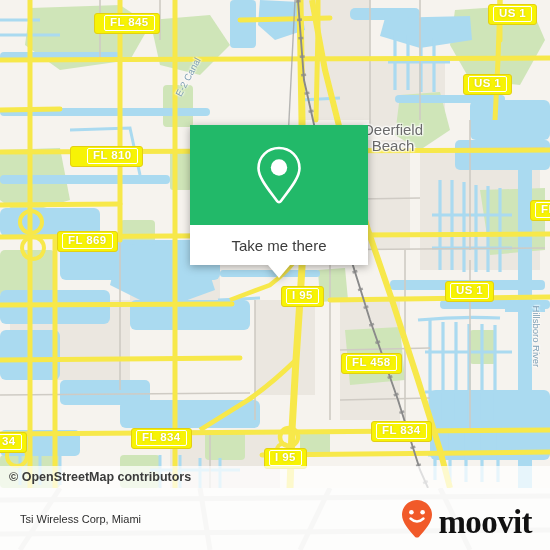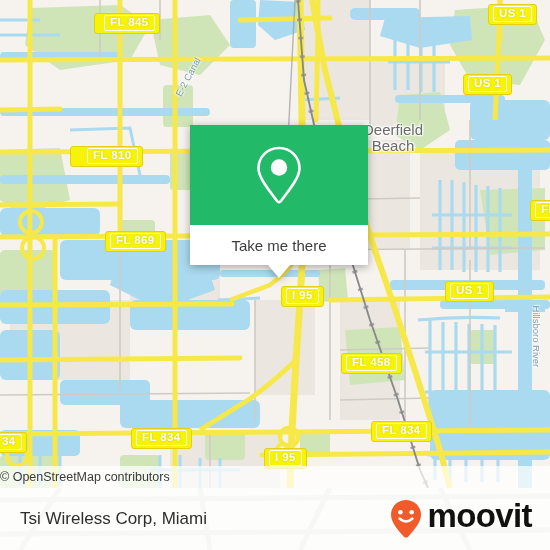--- a/index.html
+++ b/index.html
@@ -75,22 +75,24 @@
   #attribution {
     position: absolute;
     left: 0;
     bottom: 0;
     width: 550px;
     height: 22px;
     background: rgba(255,255,255,0.72);
     color: #3b3b3b;
     font-size: 12.5px;
     line-height: 22px;
+    padding-left: 9px;
     box-sizing: border-box;
     z-index: 30;
+    font-weight: bold;
   }
 
   
   #popup-card {
     position: absolute;
     left: 190px;
     top: 125px;
     width: 178px;
     z-index: 40;
     filter: drop-shadow(0 2px 4px rgba(0,0,0,0.32));
@@ -143,26 +145,27 @@
     z-index: 2;
     display: flex;
     align-items: center;
     justify-content: space-between;
     height: 62px;
     padding: 0 18px 0 20px;
     box-sizing: border-box;
   }
   #footer-title {
     color: #2e2e2e;
-    font-size: 17px;
+    font-size: 11px;
   }
   #brand {
     display: flex;
-    align-items: flex-start;
+    align-items: flex-end;
     gap: 4px;
+    font-family: Liberation Serif, serif;
   }
   #brand-name {
     color: #111111;
     font-size: 33px;
     font-weight: bold;
     letter-spacing: -0.6px;
     line-height: 33px;
   }
 </style>
 </head>
@@ -340,21 +343,21 @@
       </div>
     <div class="shield" style="left:463px; top:74px;">
         <span class="shield-inner">US 1</span>
       </div>
     <div class="shield" style="left:70px;  top:146px;padding-left:19px;">
         <span class="shield-inner">FL 810</span>
       </div>
     <div class="shield" style="left:530px; top:200px;">
         <span class="shield-inner">FL</span>
       </div>
-    <div class="shield" style="left:57px;  top:231px;margin-left:48px;">
+    <div class="shield" style="left:57px;  top:231px;">
         <span class="shield-inner">FL 869</span>
       </div>
     <div class="shield" style="left:281px; top:286px;">
         <span class="shield-inner">I 95</span>
       </div>
     <div class="shield" style="left:445px; top:281px;">
         <span class="shield-inner">US 1</span>
       </div>
     <div class="shield" style="left:341px; top:353px;">
         <span class="shield-inner">FL 458</span>

